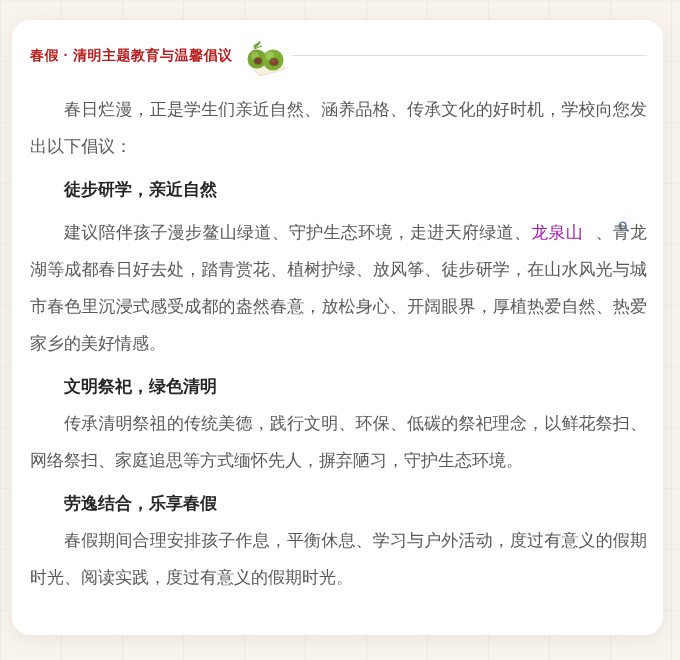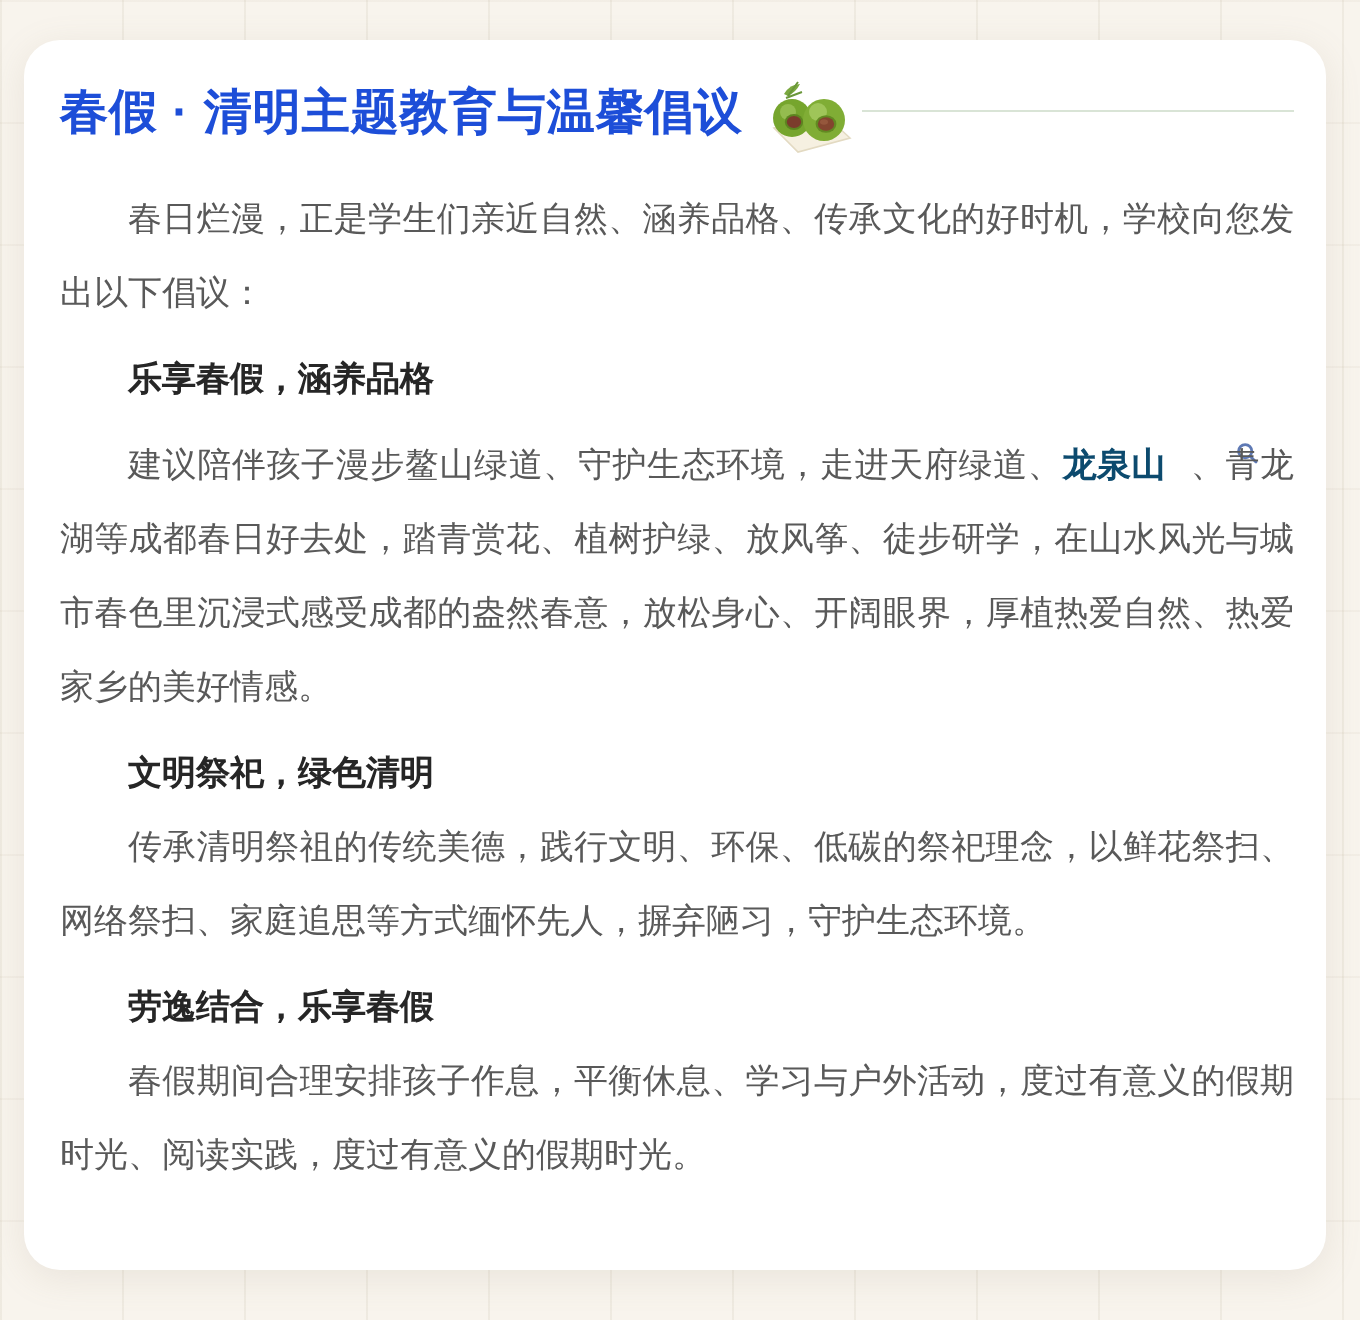--- a/index.html
+++ b/index.html
@@ -24,23 +24,23 @@
     padding:0 16px 0 18px;
     overflow:hidden;
   }
   .title-row {
     margin-top:17px;
     height:37px;
     display:flex;
     align-items:center;
   }
   .doc-title {
-    font-size:24px;
+    font-size:14px;
     font-weight:700;
-    color:#1d4ed8;
+    color:#b91c1c;
     letter-spacing:0.5px;
     white-space:nowrap;
   }
   .title-icon {
     width:50px; height:40px;
     margin:0 2px 0 8px;
     flex:0 0 auto;
     position:relative;
     top:2px;
   }
@@ -61,24 +61,23 @@
   }
   h2.section-heading {
     font-size:17px;
     line-height:37px;
     font-weight:700;
     color:#262626;
     text-indent:2em;
     margin-top:6px;
   }
   a.place-link {
-    color:#0c4a6e;
+    color:#a21caf;
     text-decoration:none;
     cursor:pointer;
-    font-weight:bold;
   }
   .sup-search {
     display:inline-block;
     width:11px; height:11px;
     vertical-align:6px;
     margin-left:1px;
     cursor:pointer;
   }
 </style>
 </head>
@@ -107,21 +106,21 @@
         <ellipse cx="34" cy="24" rx="5.2" ry="4.4" fill="#628a22"></ellipse>
         <ellipse cx="34" cy="24" rx="4.1" ry="3.4" fill="#83452f"></ellipse>
         <ellipse cx="33" cy="23" rx="2" ry="1.4" fill="#9a5b40" opacity="0.8"></ellipse>
       </svg>
     </span>
     <span class="title-divider"></span>
   </div>
 
   <p class="body-text intro">春日烂漫，正是学生们亲近自然、涵养品格、传承文化的好时机，学校向您发出以下倡议：</p>
 
-  <h2 class="section-heading">乐享春假，涵养品格</h2>
+  <h2 class="section-heading">徒步研学，亲近自然</h2>
   <p class="body-text"><span>建议陪伴孩子漫步鳌山绿道、守护生态环境，走进天府绿道、</span><a class="place-link">龙泉山</a><span class="sup-search"><svg width="11" height="11" viewBox="0 0 11 11">
           <circle cx="4.6" cy="4.6" r="3.3" fill="none" stroke="#5e79b4" stroke-width="1.4"></circle>
           <line x1="7.2" y1="7.2" x2="10" y2="10" stroke="#5e79b4" stroke-width="1.4" stroke-linecap="round"></line>
         </svg></span><span>、青龙湖等成都春日好去处，踏青赏花、植树护绿、放风筝、徒步研学，在山水风光与城市春色里沉浸式感受成都的盎然春意，放松身心、开阔眼界，厚植热爱自然、热爱家乡的美好情感。</span></p>
 
   <h2 class="section-heading">文明祭祀，绿色清明</h2>
   <p class="body-text">传承清明祭祖的传统美德，践行文明、环保、低碳的祭祀理念，以鲜花祭扫、网络祭扫、家庭追思等方式缅怀先人，摒弃陋习，守护生态环境。</p>
 
   <h2 class="section-heading">劳逸结合，乐享春假</h2>
   <p class="body-text">春假期间合理安排孩子作息，平衡休息、学习与户外活动，度过有意义的假期时光、阅读实践，度过有意义的假期时光。</p>

